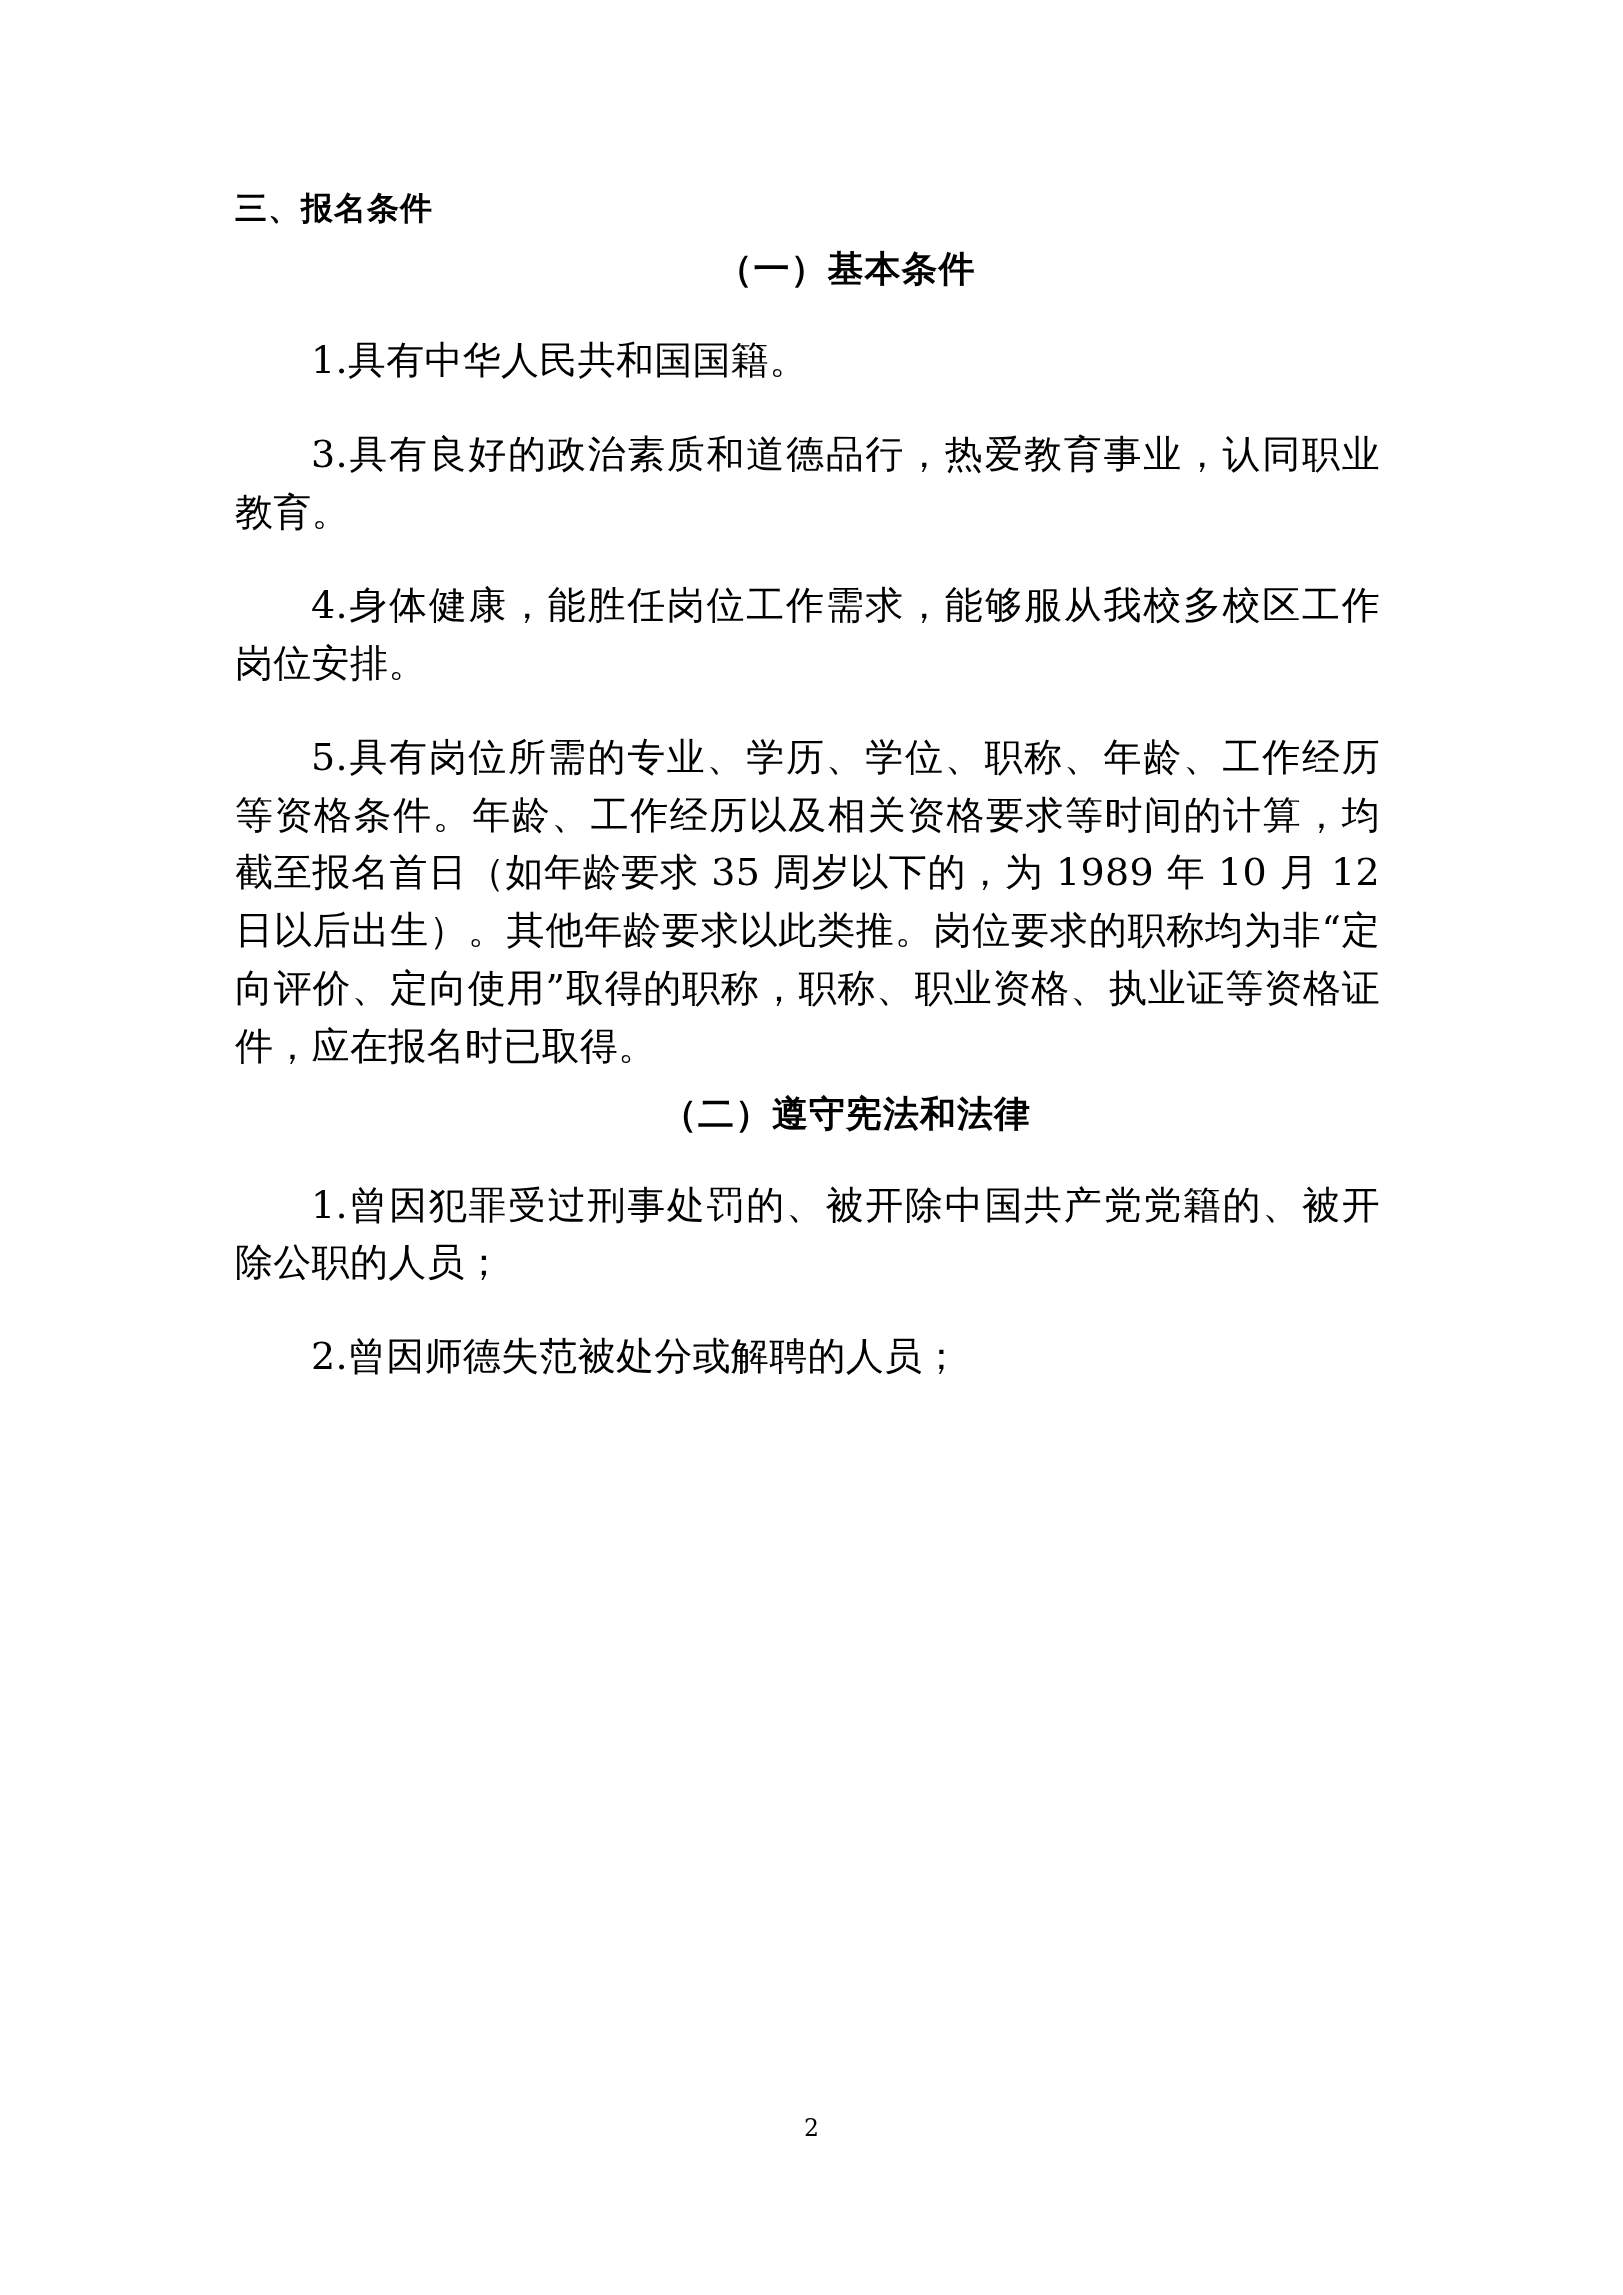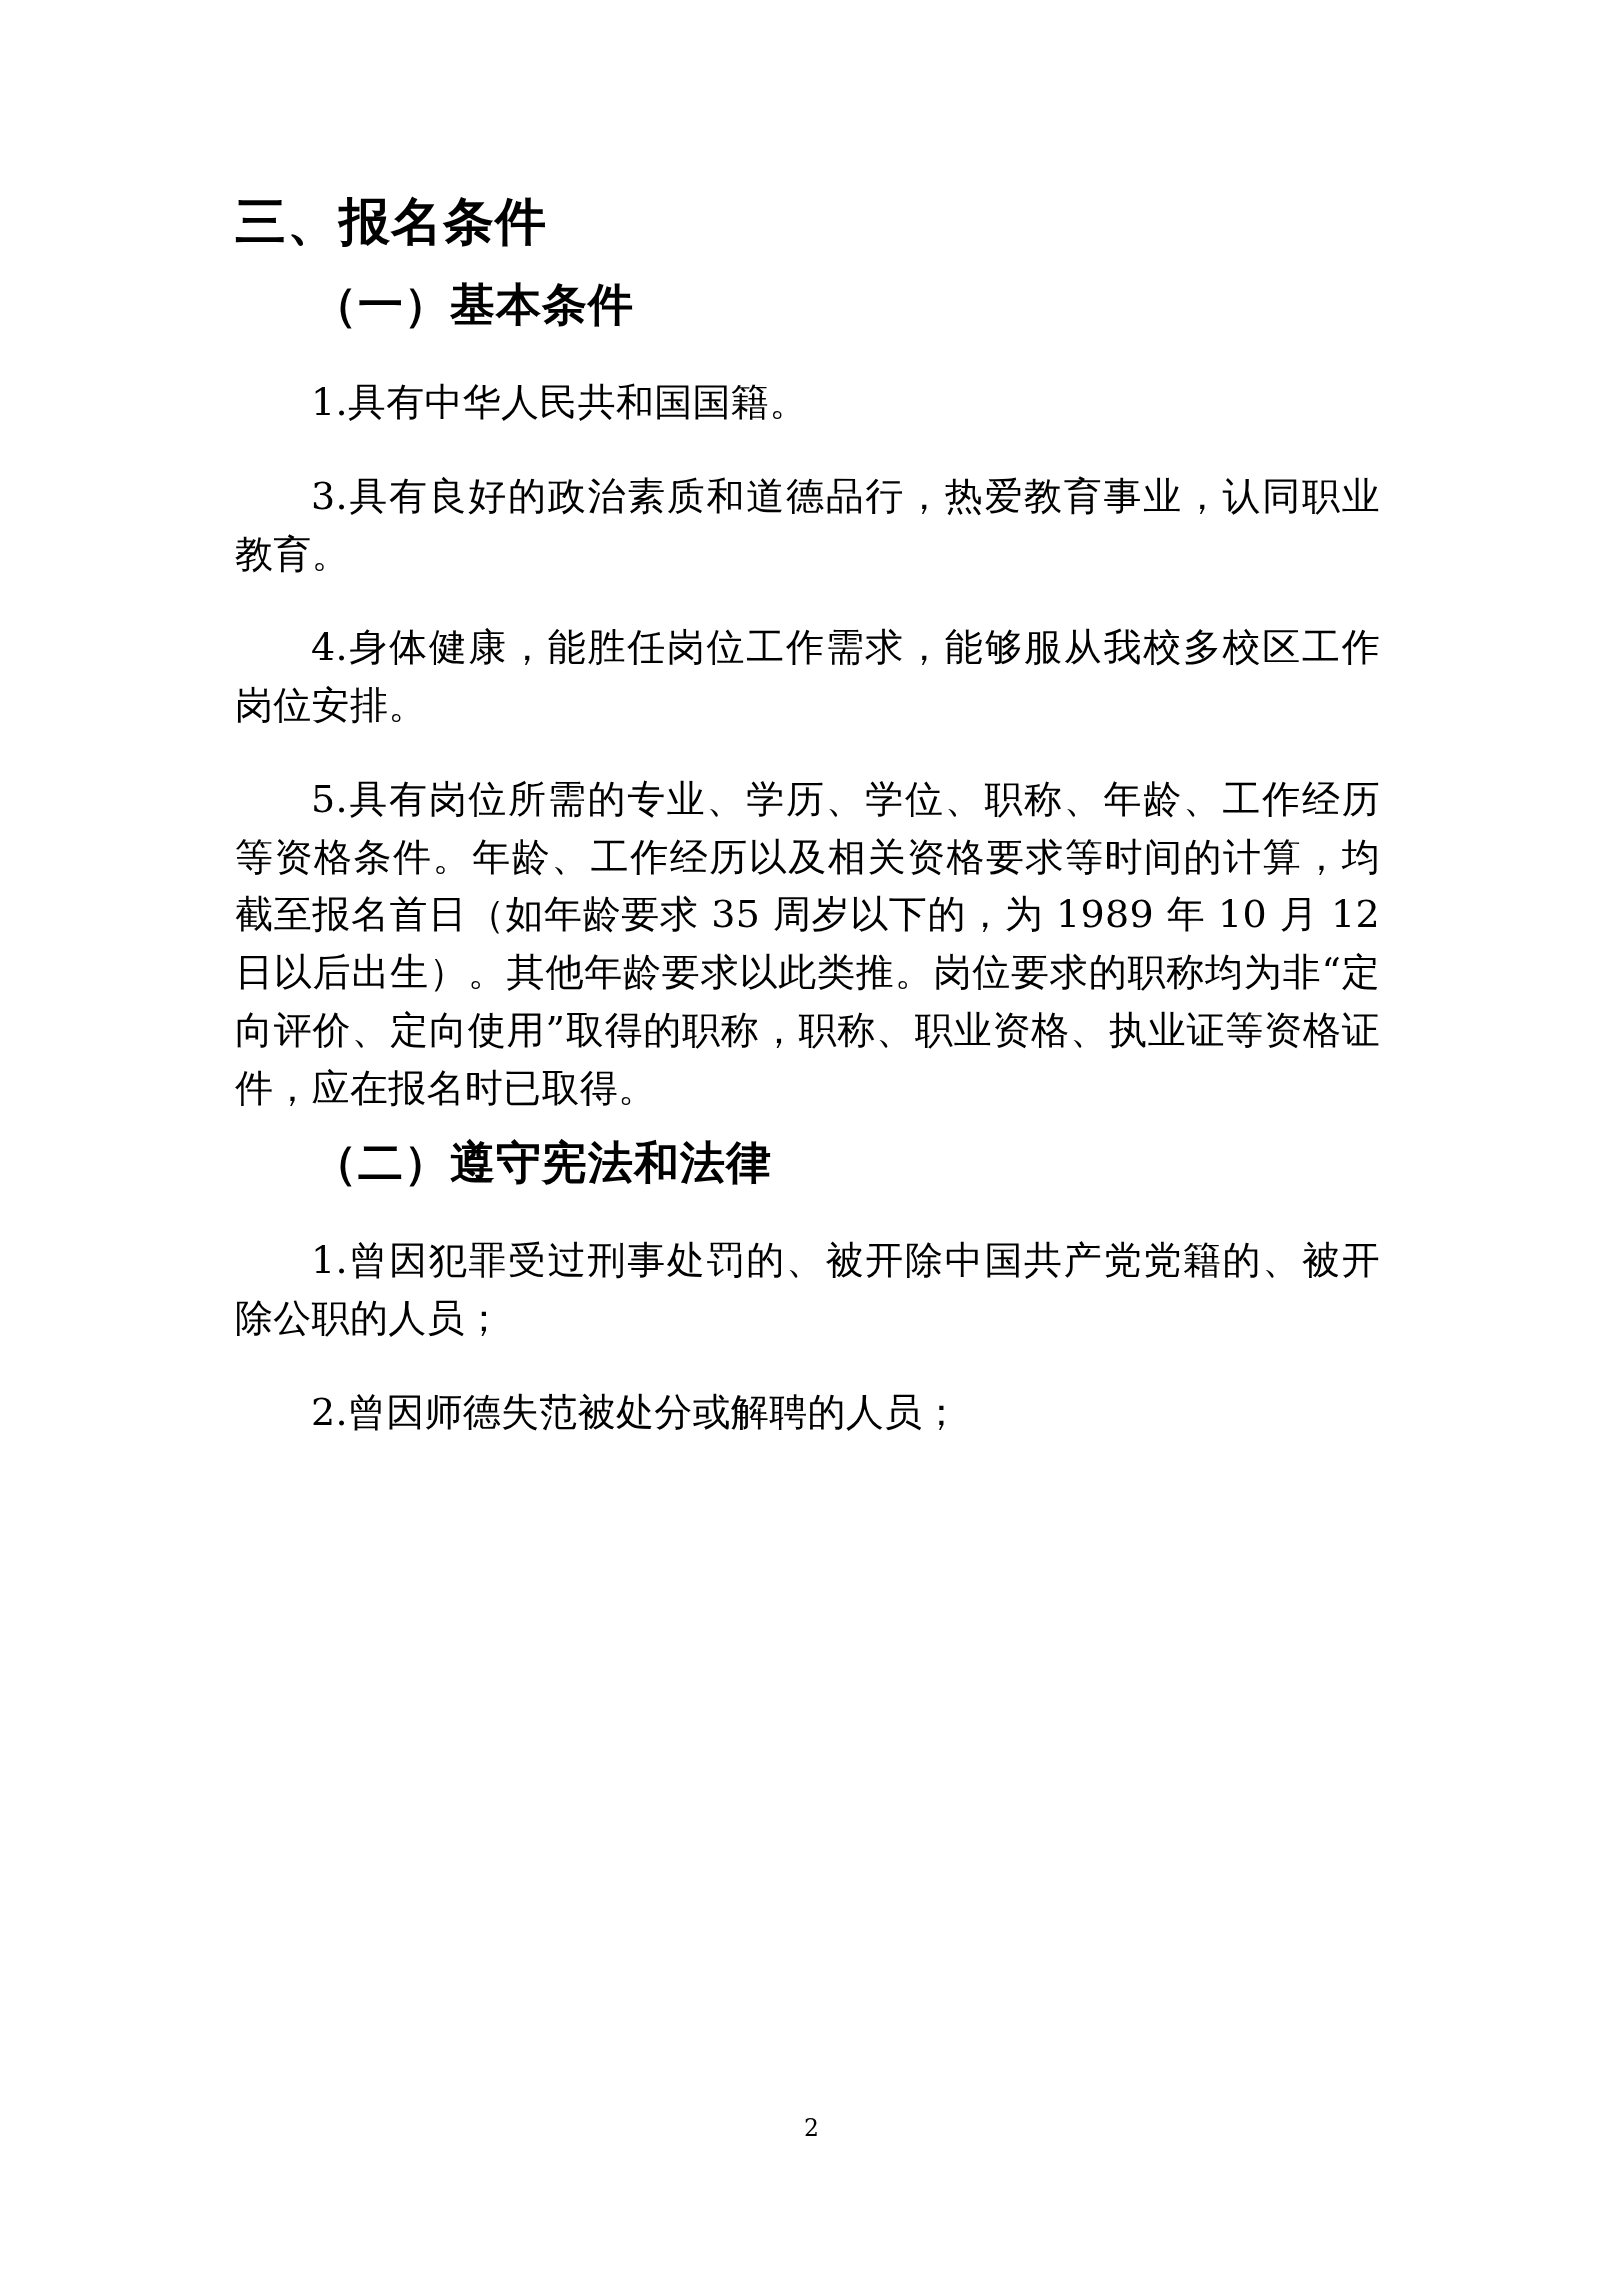--- a/index.html
+++ b/index.html
@@ -28,30 +28,31 @@
     margin: 0 0 11.2px 0;
     text-align: justify;
     text-justify: inter-ideograph;
     letter-spacing: 0.3px;
   }
   .indent {
     text-indent: 76px;
     margin-top: 36px;
   }
   .heading {
-    font-size: 51px;
+    font-size: 32px;
     line-height: 1.5;
     margin: 0 0 10.2px 0;
     font-weight: bold;
     font-family: "DejaVu Sans", "Liberation Sans", sans-serif;
     letter-spacing: 1px;
   }
   .heading.sub {
     text-indent: 77px;
-    font-size: 45px;
+    font-size: 36px;
+    text-align: center;
   }
   .heading.main {
     text-indent: 0px;
   }
   .page-number {
     position: absolute;
     left: 0;
     right: 0;
     top: 2114px;
     text-align: center;

